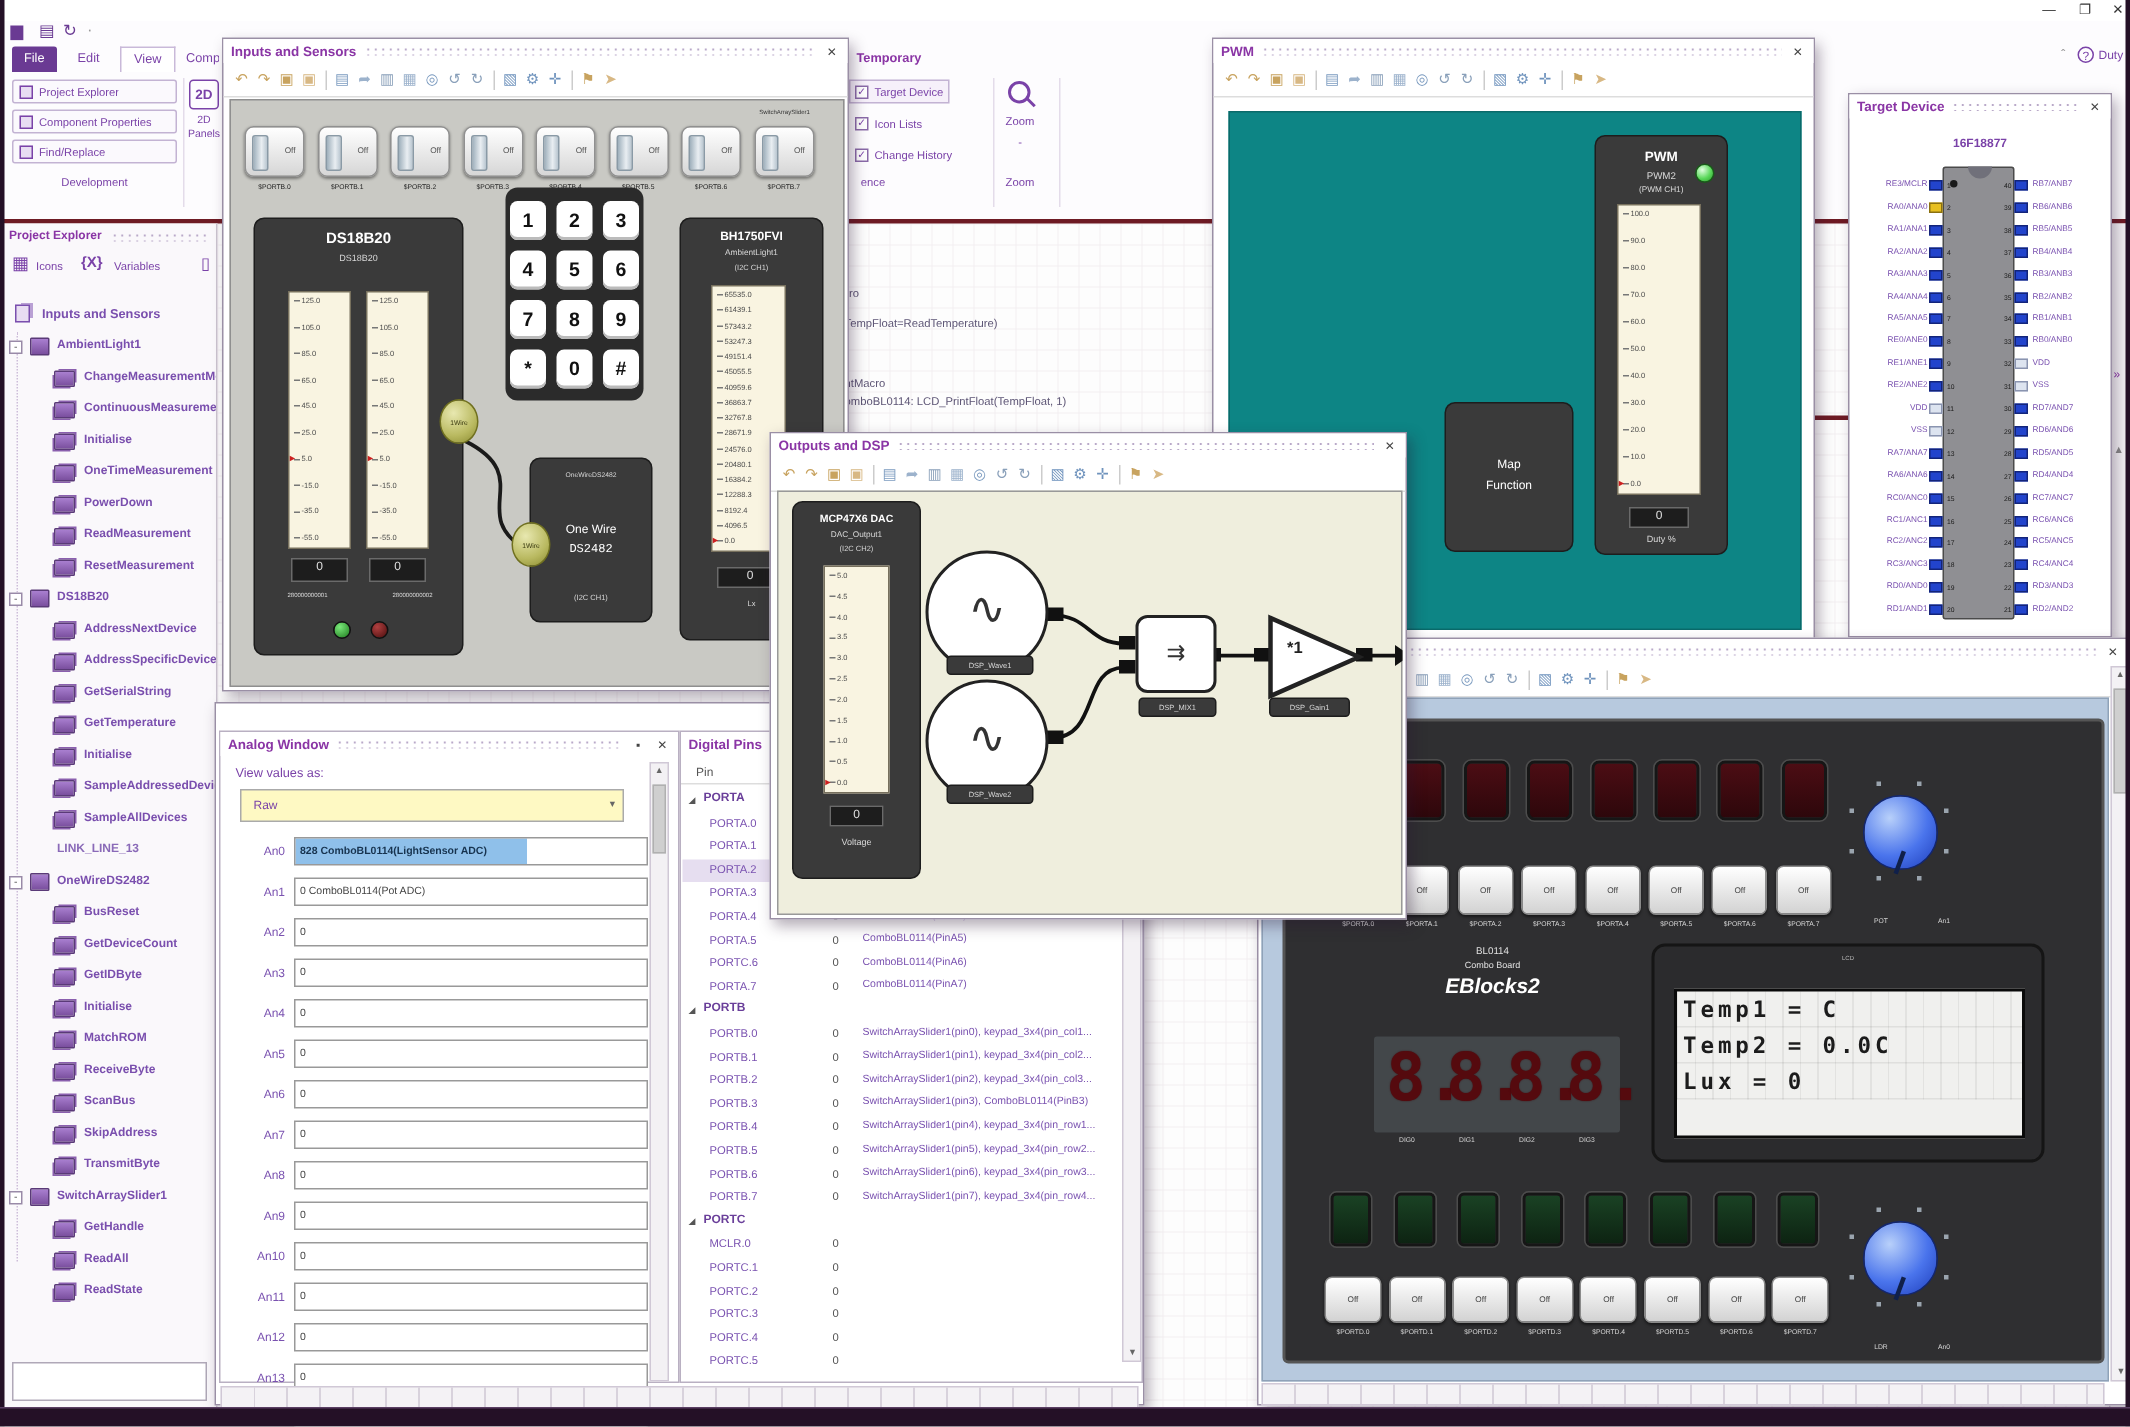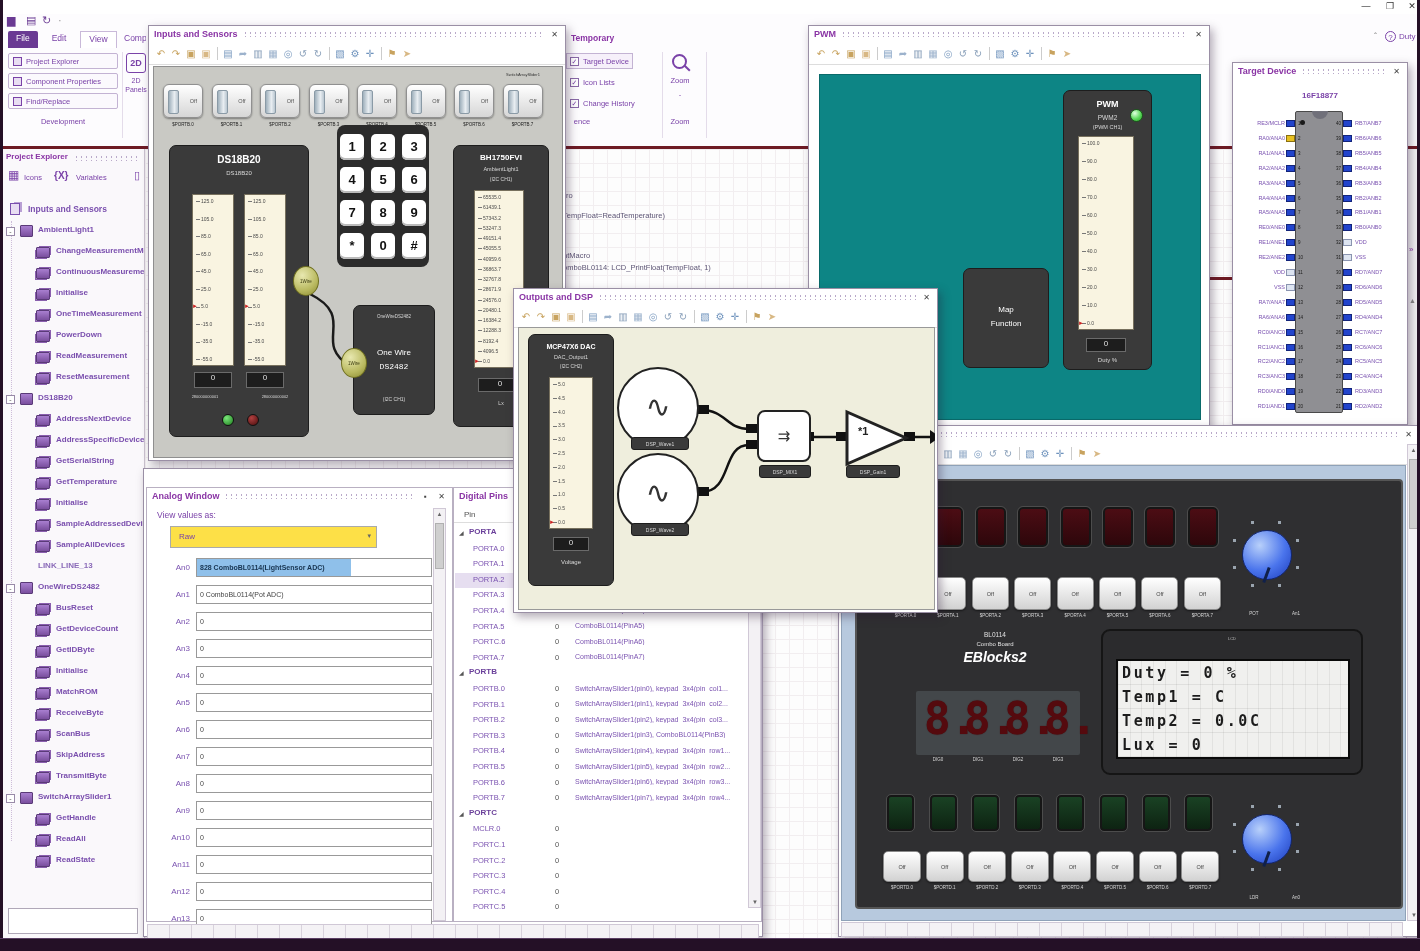--- a/index.html
+++ b/index.html
@@ -700,21 +700,21 @@
   <div class="win" id="win-explorer" style="left:143px;top:468px;width:620px;height:469px;z-index:16;">
 
     <div style="position:absolute;left:2px;top:18px;width:307px;height:435px;border:1px solid #b9b0c2;">
       <div class="tbar">
         <span class="wtitle">Analog Window</span>
         <span class="dotsbar"></span>
         <span class="wmin">▪</span>
         <span class="wclose">✕</span>
       </div>
       <div style="position:absolute;left:10px;top:22px;font-size:8.5px;color:#7a42a8;">View values as:</div>
-      <div style="position:absolute;left:23px;top:38px;width:207px;height:22px;border:1px solid #aaa;background:#fde047;">
+      <div style="position:absolute;left:13px;top:38px;width:256px;height:22px;border:1px solid #aaa;background:#fef9c3;">
         <span style="position:absolute;left:8px;top:5px;font-size:8px;color:#7a42a8;">Raw</span>
         <span style="position:absolute;right:5px;top:5px;font-size:7px;color:#666;">▾</span>
       </div>
       <div id="an-rows">
           <div class="anlbl" style="left: 3px; top: 75px;">An0</div>
           <div class="anbox sel" style="left: 49px; top: 70px; width: 236px;">828 ComboBL0114(LightSensor ADC)</div>
           <div class="anlbl" style="left: 3px; top: 102px;">An1</div>
           <div class="anbox" style="left: 49px; top: 97px; width: 236px;">0 ComboBL0114(Pot ADC)</div>
           <div class="anlbl" style="left: 3px; top: 129px;">An2</div>
           <div class="anbox" style="left: 49px; top: 124px; width: 236px;">0</div>
@@ -962,21 +962,20 @@
       <div id="seg-labels">
           <div class="bpin" style="left: 66px; top: 276px; width: 30px;">DIG0</div>
           <div class="bpin" style="left: 106px; top: 276px; width: 30px;">DIG1</div>
           <div class="bpin" style="left: 146px; top: 276px; width: 30px;">DIG2</div>
           <div class="bpin" style="left: 186px; top: 276px; width: 30px;">DIG3</div>
         </div>
 
       <div style="position:absolute;left:244px;top:148px;width:262px;height:146px;background:#2b2b2d;border:2px solid #151515;border-radius:9px;">
         <div style="position:absolute;left:0;top:5px;width:100%;text-align:center;font-size:4px;color:#bbb;">LCD</div>
         <div id="lcd-screen" style="position:absolute;left:13px;top:28px;width:234px;height:100px;background:#f0f0ee;border:2px solid #0a0a0a;">
-            <div class="lcdline">Duty = 0 %</div>
             <div class="lcdline">Temp1 = C</div>
             <div class="lcdline">Temp2 = 0.0C</div>
             <div class="lcdline">Lux = 0</div>
           </div>
       </div>
 
       <div id="brd-greens">
           <div class="grnled" style="left: 30px; top: 314px;"></div>
           <div class="grnled" style="left: 72.6px; top: 314px;"></div>
           <div class="grnled" style="left: 115.2px; top: 314px;"></div>

